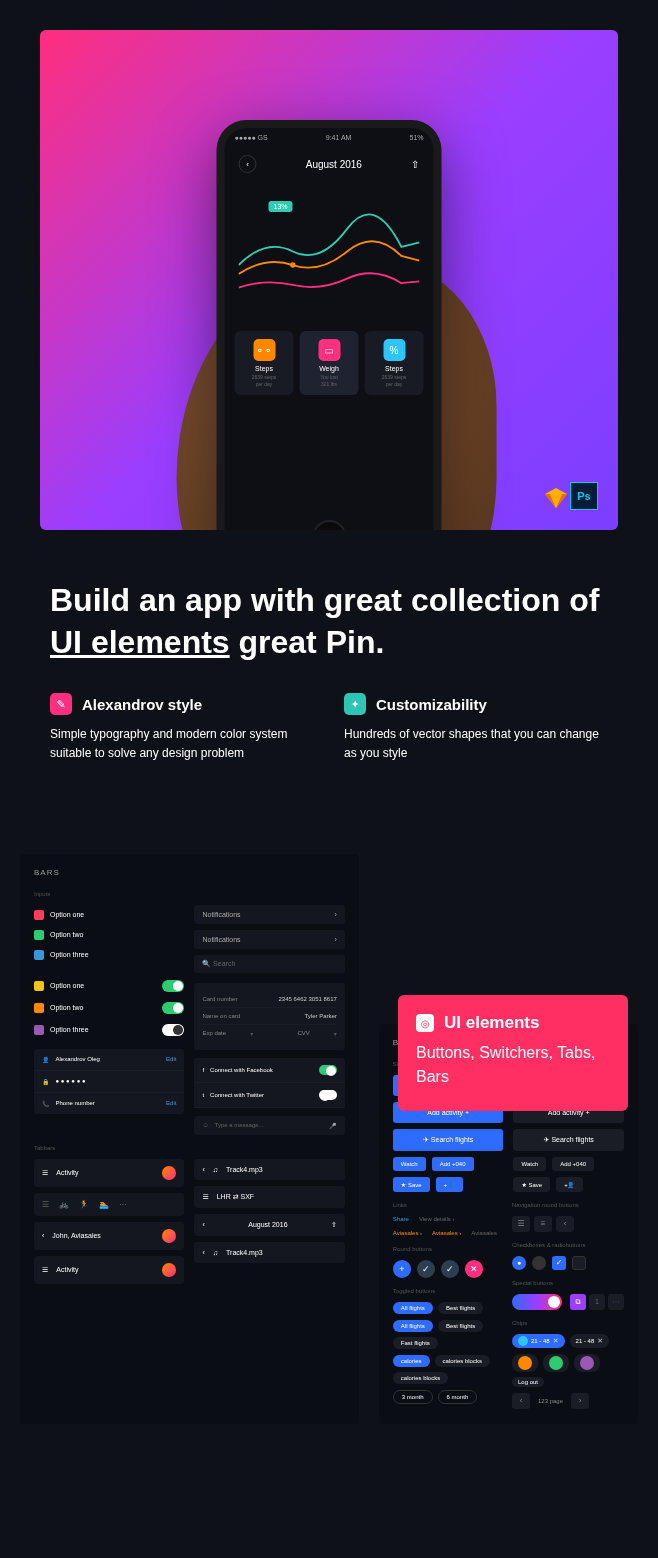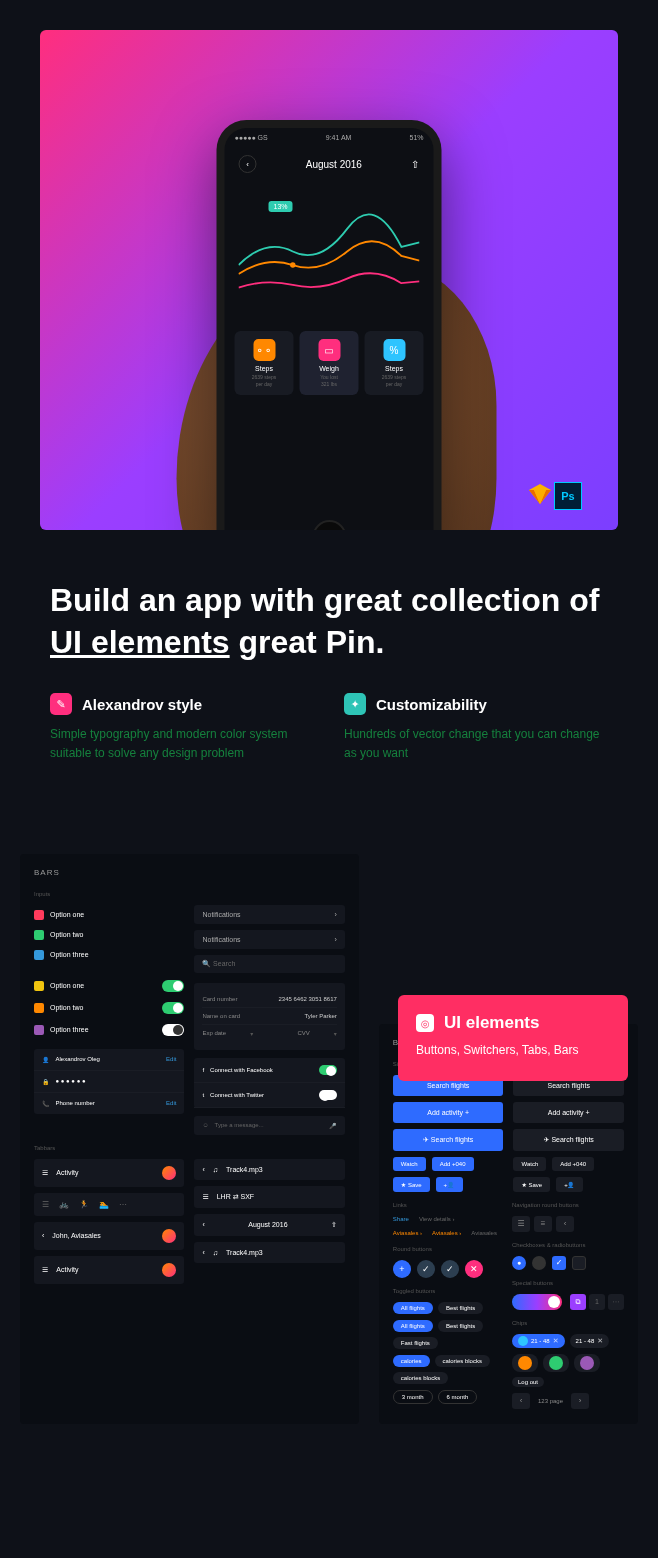--- a/index.html
+++ b/index.html
@@ -21,37 +21,37 @@
 .chart-svg{width:100%;height:100%}
 .chart-badge{position:absolute;top:10px;left:30px;background:#2eccb0;color:#fff;font-size:7px;padding:2px 5px;border-radius:3px}
 .stat-cards{display:flex;gap:6px;padding:0 10px;margin-top:8px}
 .stat-card{flex:1;background:#181b23;border-radius:6px;padding:8px 4px;text-align:center}
 .stat-card.active{background:#1f2230}
 .stat-icon{width:22px;height:22px;margin:0 auto 4px;border-radius:5px;display:flex;align-items:center;justify-content:center;font-size:10px}
 .ic-orange{background:#ff8800}.ic-pink{background:#ff2e7e}.ic-cyan{background:#2ec4ff}
 .stat-title{font-size:7px;color:#fff;margin-bottom:2px}
 .stat-sub{font-size:5px;color:#666;line-height:1.3}
 .home-btn{width:34px;height:34px;background:#0a0a0a;border:2px solid #222;border-radius:50%;position:absolute;bottom:6px;left:50%;transform:translateX(-50%)}
-.tool-icons{position:absolute;bottom:20px;right:36px;display:flex;gap:0;align-items:flex-start}
+.tool-icons{position:absolute;bottom:20px;right:20px;display:flex;gap:0;align-items:flex-end}
 .sketch-icon{width:28px;height:24px}
 .ps-icon{width:28px;height:28px;background:#001e36;border:1px solid #00c8ff;display:flex;align-items:center;justify-content:center;color:#00c8ff;font-size:11px;font-weight:bold}
 .headline{padding:50px 50px 30px;font-size:32px;font-weight:600;line-height:1.3}
 .headline .ul{text-decoration:underline}
 .features{display:flex;gap:30px;padding:0 50px 60px}
 .feature{flex:1}
 .feature-head{display:flex;align-items:center;gap:10px;margin-bottom:10px}
 .feature-icon{width:22px;height:22px;border-radius:5px;display:flex;align-items:center;justify-content:center;font-size:11px;color:#fff}
 .fi-pink{background:#ff2e7e}.fi-cyan{background:#2ec4b6}
 .feature-title{font-size:15px;font-weight:600}
-.feature-desc{font-size:12px;color:#15803d;line-height:1.6}
+.feature-desc{font-size:12px;color:#ffffff;line-height:1.6}
 .promo-card{position:absolute;right:30px;top:995px;width:230px;background:#ff2e63;border-radius:6px;padding:18px;z-index:10}
 .promo-head{display:flex;align-items:center;gap:10px;margin-bottom:8px}
 .promo-icon{width:18px;height:18px;background:#fff;border-radius:4px;display:flex;align-items:center;justify-content:center;color:#ff2e63;font-size:10px}
 .promo-title{font-size:17px;font-weight:600}
-.promo-sub{font-size:12px;line-height:1.5;margin-bottom:4px}
+.promo-sub{font-size:16px;line-height:1.5;margin-bottom:4px}
 .promo-divider{border-top:1px solid rgba(255,255,255,0.3);padding-top:14px;font-size:9px;letter-spacing:1.5px}
 .panels{display:flex;gap:20px;padding:0 20px 40px;margin-top:30px}
 .panel{background:#0a0d13;border-radius:4px;padding:14px;font-size:8px}
 .panel-left{width:340px}
 .panel-right{width:260px;margin-top:170px}
 .sec-title{font-size:8px;letter-spacing:1px;color:#999;margin-bottom:14px}
 .sec-sub{font-size:6px;color:#555;margin:10px 0 8px}
 .two-col{display:flex;gap:10px}
 .col{flex:1}
 .opt-row{display:flex;align-items:center;gap:6px;padding:5px 0;font-size:7px}
@@ -185,21 +185,21 @@
       <div class="feature-icon fi-pink">✎</div>
       <span class="feature-title">Alexandrov style</span>
     </div>
     <div class="feature-desc">Simple typography and modern color system suitable to solve any design problem</div>
   </div>
   <div class="feature">
     <div class="feature-head">
       <div class="feature-icon fi-cyan">✦</div>
       <span class="feature-title">Customizability</span>
     </div>
-    <div class="feature-desc">Hundreds of vector change that you can change as you want</div>
+    <div class="feature-desc">Hundreds of vector shapes that you can change as you style</div>
   </div>
 </div>
 
 <div class="promo-card">
   <div class="promo-head">
     <div class="promo-icon">◎</div>
     <span class="promo-title">UI elements</span>
   </div>
   <div class="promo-sub">Buttons, Switchers, Tabs, Bars</div>
 </div>

